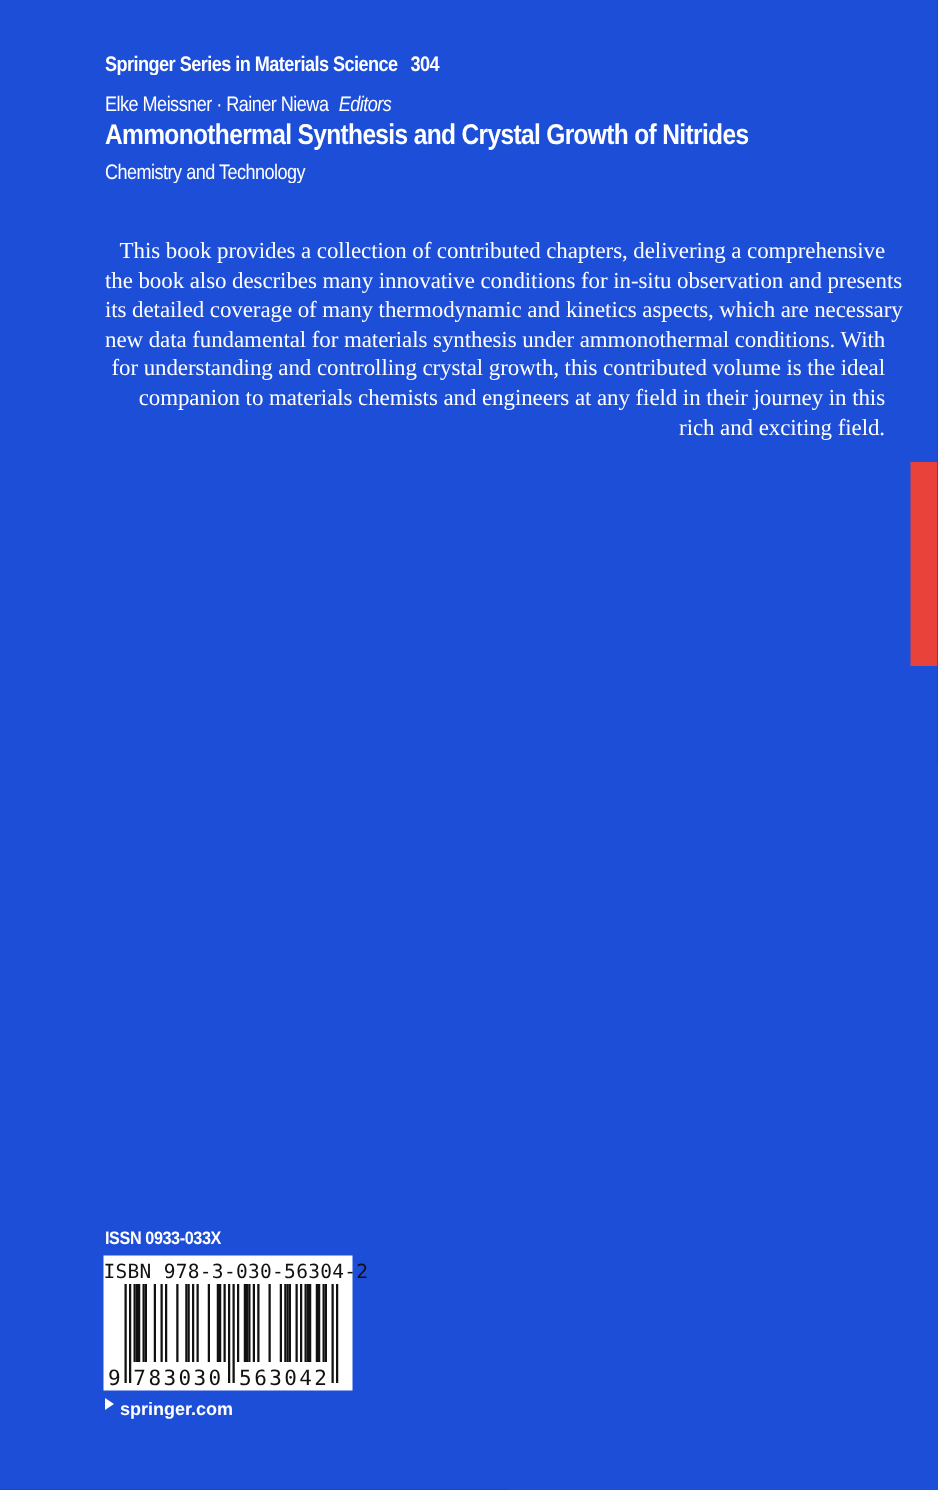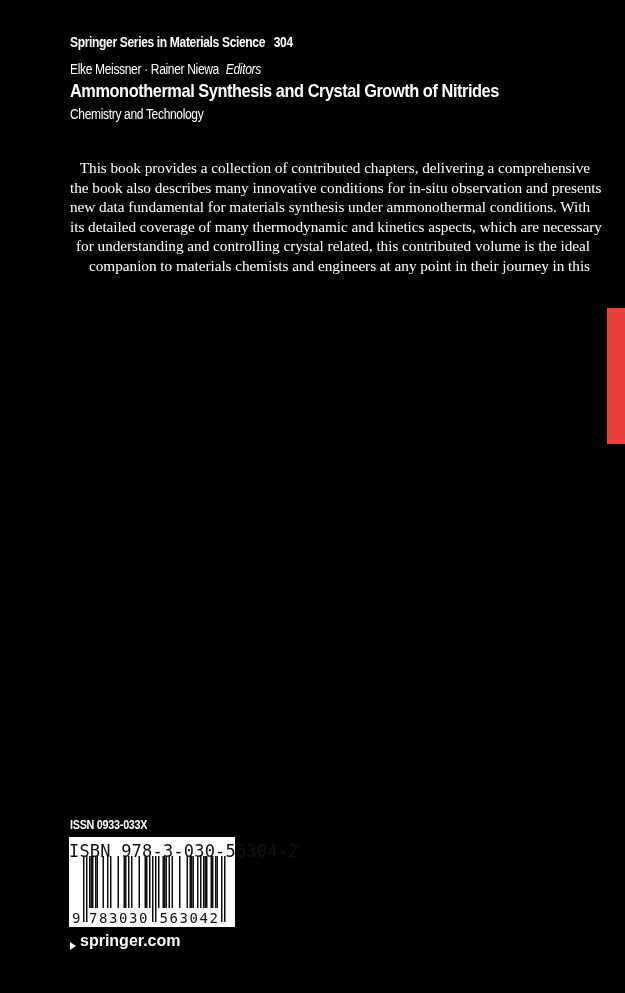--- a/index.html
+++ b/index.html
@@ -2,21 +2,21 @@
 <html><head>
 <meta charset="utf-8">
 <style>
   html, body { margin:0; padding:0; }
   body {
     width:625px; height:993px; overflow:hidden;
     background:#0d4b8a;
     position:relative;
     color:#ffffff;
   }
-  .cover { position:absolute; inset:0; background:#000000;text-decoration:underline; }
+  .cover { position:absolute; inset:0; background:#1d4ed8;text-decoration:underline; }
   .series {
     position:absolute; left:70px; top:34px;
     font-family:"Liberation Sans", sans-serif; font-weight:bold;
     font-size:14px; letter-spacing:-0.4px; transform:scaleX(0.86); transform-origin:left top;
     white-space:nowrap;
   }
   .series .num { margin-left:10px; }
   .editors {
     position:absolute; left:70px; top:61px;
     font-family:"Liberation Sans", sans-serif; font-size:14px;
@@ -51,28 +51,28 @@
     font-family:"Liberation Sans", sans-serif; font-weight:bold; font-size:12px;
     letter-spacing:-0.3px; transform:scaleX(0.9); transform-origin:left top;
     white-space:nowrap;
   }
   .barcode-box {
     position:absolute; left:69px; top:837px; width:166px; height:90px;
     background:#ffffff; color:#111;
   }
   .isbn-text {
     position:absolute; left:0; top:4px; width:176px; text-align:center;
-    font-family:"DejaVu Sans Mono", monospace; font-size:17px; letter-spacing:0.2px;
+    font-family:"DejaVu Sans Mono", monospace; font-size:13px; letter-spacing:0.2px;
     white-space:nowrap;
   }
   .barcode-svg { position:absolute; left:0; top:0; }
   .springer-link {
     position:absolute; left:70px; top:932px;
-    font-family:"Liberation Sans", sans-serif; font-weight:bold; font-size:16px;
-    white-space:nowrap; display:flex; align-items:flex-end; gap:4px;
+    font-family:"Liberation Sans", sans-serif; font-weight:bold; font-size:12px;
+    white-space:nowrap; display:flex; align-items:flex-start; gap:4px;
   }
   .play-icon {
     width:0; height:0; border-top:4px solid transparent; border-bottom:4px solid transparent;
     border-left:6px solid #fff; display:inline-block;
   }
 </style>
 </head>
 <body>
 
 <div class="cover">
@@ -84,24 +84,25 @@
   <div class="editors">
     <span>Elke Meissner · Rainer Niewa</span><span class="role">Editors</span>
   </div>
 
   <div class="title">Ammonothermal Synthesis and Crystal Growth of Nitrides</div>
   <div class="subtitle">Chemistry and Technology</div>
 
   <div class="blurb">
     <div>This book provides a collection of contributed chapters, delivering a comprehensive</div>
     <div>the book also describes many innovative conditions for in-situ observation and presents</div>
+    <div>its detailed coverage of many thermodynamic and kinetics aspects, which are necessary</div>
     <div>new data fundamental for materials synthesis under ammonothermal conditions. With</div>
-    <div>its detailed coverage of many thermodynamic and kinetics aspects, which are necessary</div>
-    <div>for understanding and controlling crystal related, this contributed volume is the ideal</div>
-    <div>companion to materials chemists and engineers at any point in their journey in this</div>
+    <div>for understanding and controlling crystal growth, this contributed volume is the ideal</div>
+    <div>companion to materials chemists and engineers at any field in their journey in this</div>
+    <div>rich and exciting field.</div>
   </div>
 
   <div class="edge-tab"></div>
 
   <div class="issn">ISSN 0933-033X</div>
 
   <div class="barcode-box">
     <div class="isbn-text">ISBN 978-3-030-56304-2</div>
     <svg class="barcode-svg" id="barcode-svg" width="166" height="90" viewBox="0 0 166 90">
         <rect x="14" y="19" width="1.5" height="66" fill="#111"></rect>

